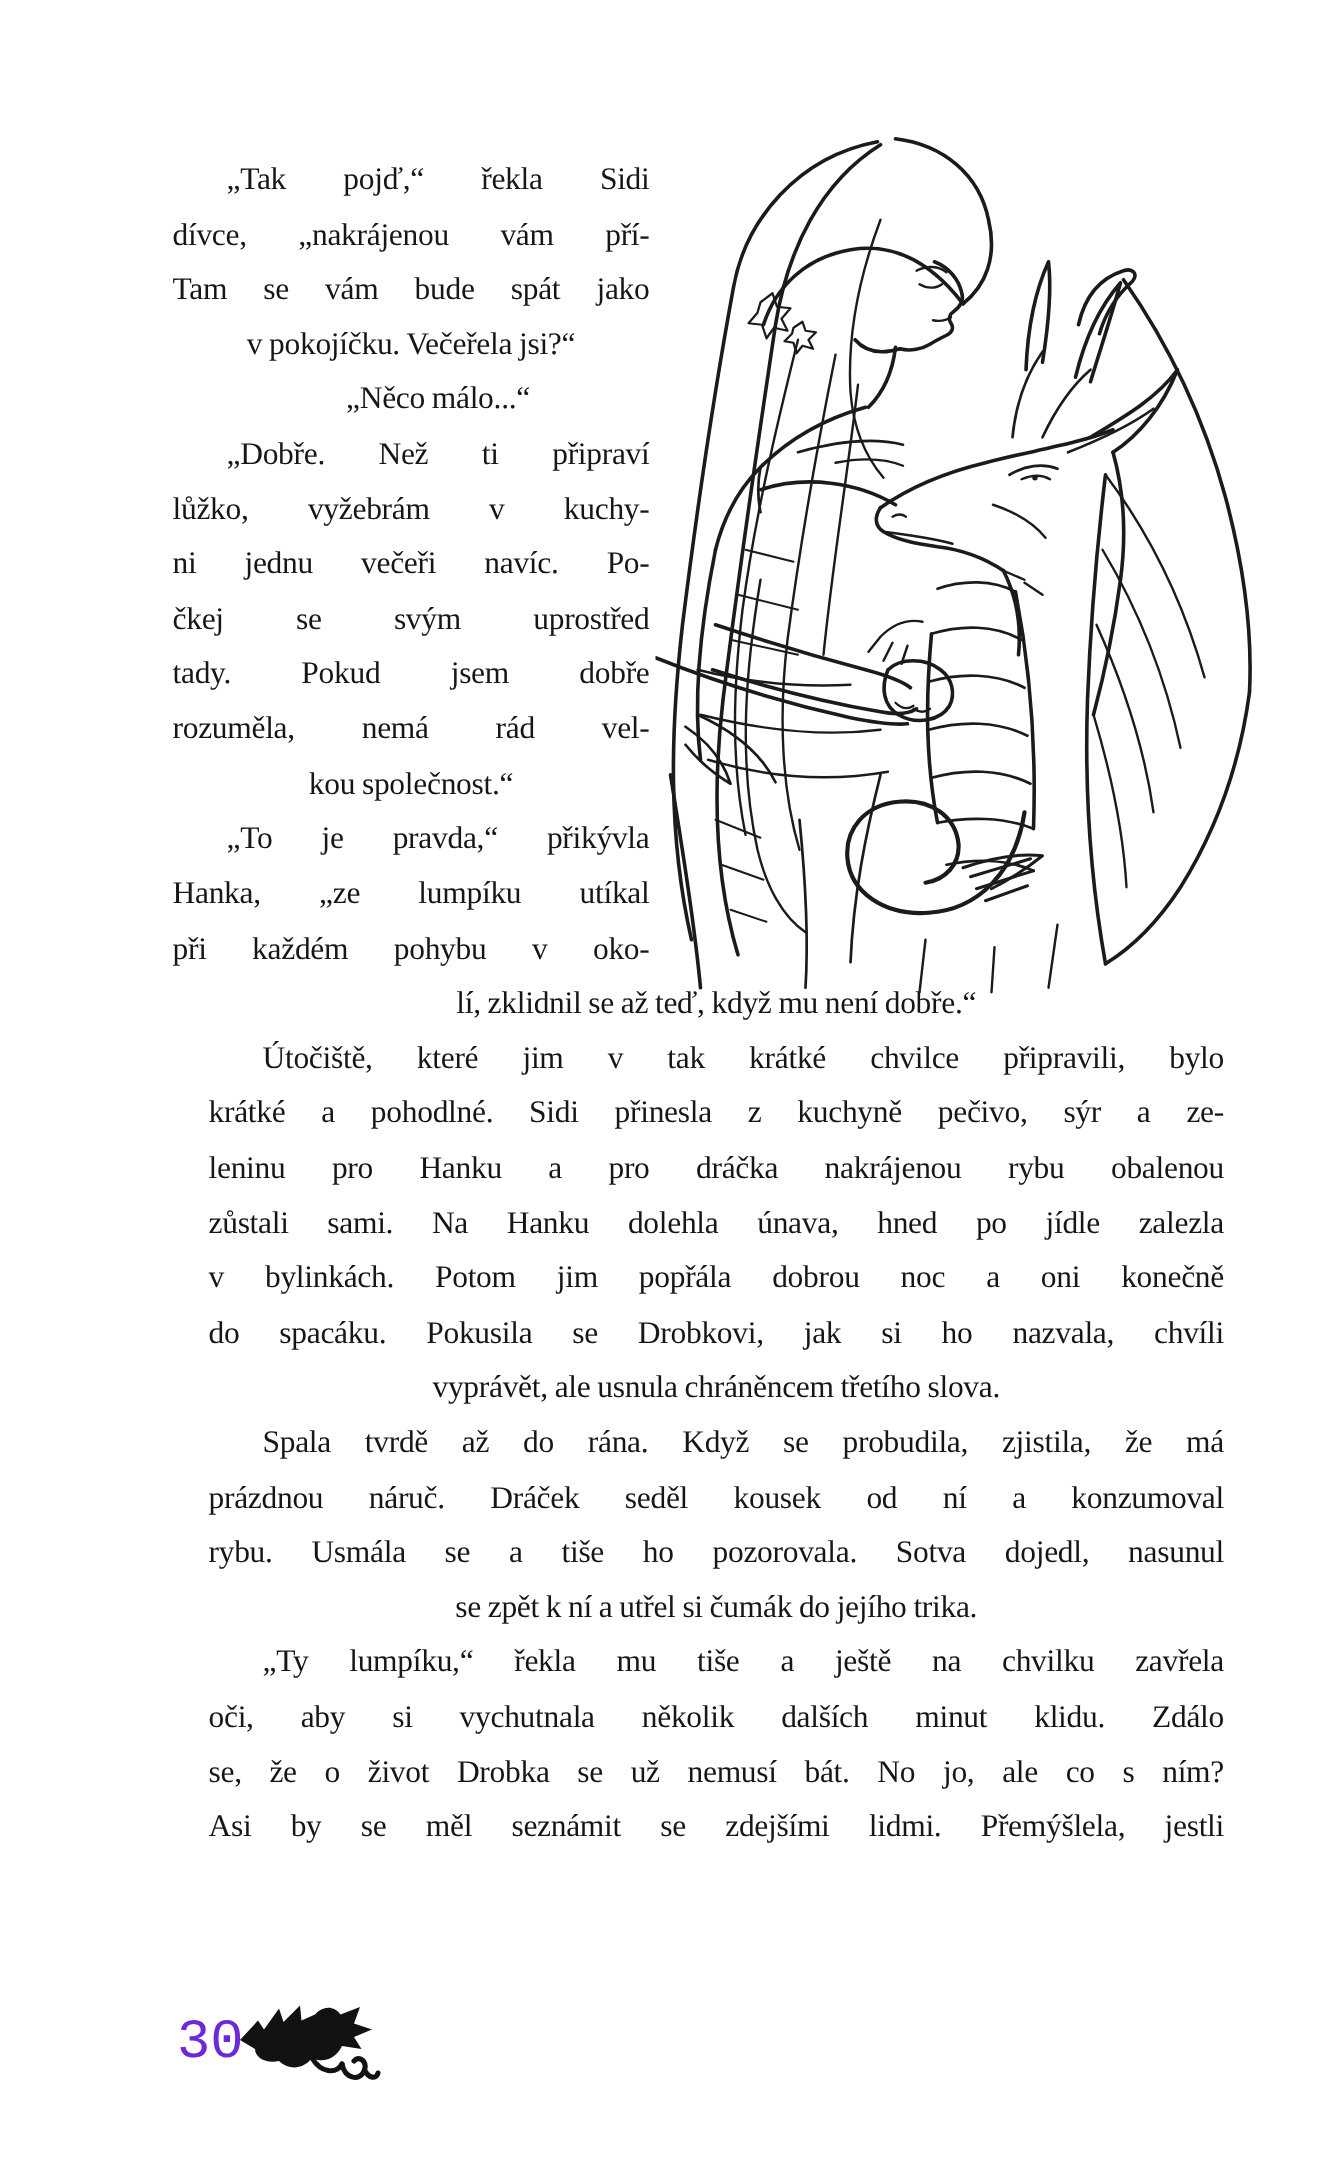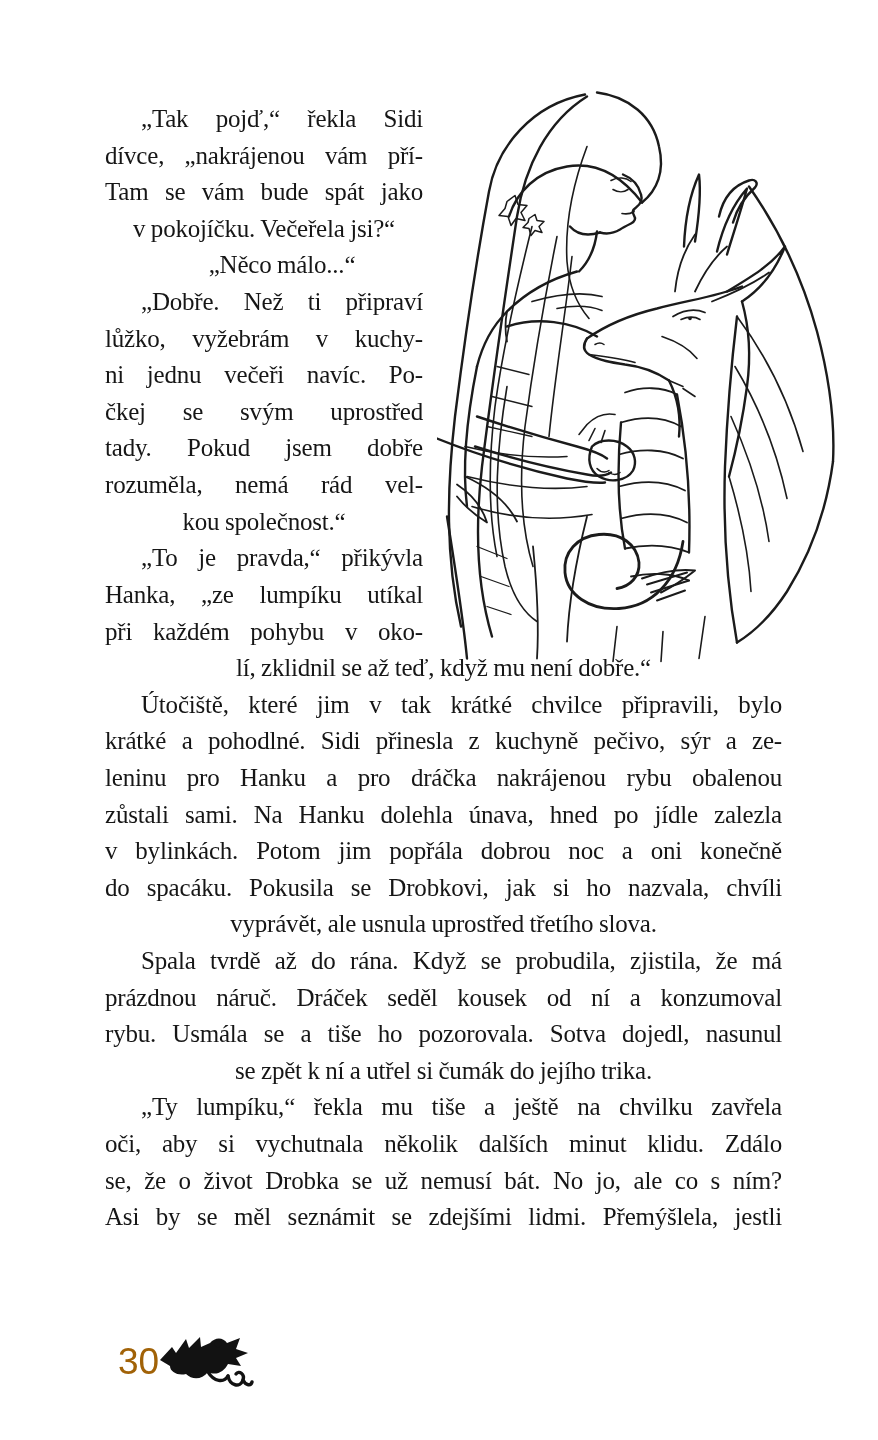--- a/index.html
+++ b/index.html
@@ -3,36 +3,36 @@
 <meta charset="utf-8">
 <style>
   html,body{margin:0;padding:0;}
   body{width:878px;height:1440px;background:#e9e9e9;}
   .page{
     position:relative;width:878px;height:1440px;background:#ffffff;
     font-family:"Liberation Serif","DejaVu Serif",serif;
     color:#161616;overflow:hidden;
   }
   .text-col{
-    position:absolute;left:105px;top:101px;width:677px;
-    font-size:25px;line-height:36.62px;letter-spacing:-0.2px;word-spacing:-0.5px;
+    position:absolute;left:115px;top:101px;width:677px;
+    font-size:21px;line-height:36.62px;letter-spacing:-0.2px;word-spacing:-0.5px;
   }
   .line{height:36.62px;overflow:hidden;}
   .n{width:318px;}          
-  .f{width:677px;}          
+  .f{width:677px;margin-left:24px;}          
   .j{text-align:justify;text-align-last:justify;}
   .e{text-align:center;}      
   .ind{text-indent:36px;}   
   .illustration{
     position:absolute;left:437px;top:85px;width:401px;height:578px;
   }
   .footer{position:absolute;left:118px;top:1328px;width:200px;height:80px;}
   .page-number{
     position:absolute;left:0;top:14px;font-size:37px;line-height:40px;
-    font-family:Liberation Sans, sans-serif;color:#a16207;
+    font-family:Liberation Mono, monospace;color:#6d28d9;
   }
   .ornament{position:absolute;left:40px;top:0;width:96px;height:66px;}
   svg{display:block;}
 </style>
 </head>
 <body>
 
 <div class="page">
 
   <div class="text-col">
@@ -52,21 +52,21 @@
     <div class="line n j">Hanka, „ze lumpíku utíkal</div>
     <div class="line n j">při každém pohybu v oko-</div>
 
     <div class="line f e">lí, zklidnil se až teď, když mu není dobře.“</div>
     <div class="line f j ind">Útočiště, které jim v tak krátké chvilce připravili, bylo</div>
     <div class="line f j">krátké a pohodlné. Sidi přinesla z kuchyně pečivo, sýr a ze-</div>
     <div class="line f j">leninu pro Hanku a pro dráčka nakrájenou rybu obalenou</div>
     <div class="line f j">zůstali sami. Na Hanku dolehla únava, hned po jídle zalezla</div>
     <div class="line f j">v bylinkách. Potom jim popřála dobrou noc a oni konečně</div>
     <div class="line f j">do spacáku. Pokusila se Drobkovi, jak si ho nazvala, chvíli</div>
-    <div class="line f e">vyprávět, ale usnula uprostřed třetího slova.</div>
+    <div class="line f e">vyprávět, ale usnula chráněncem třetího slova.</div>
     <div class="line f j ind">Spala tvrdě až do rána. Když se probudila, zjistila, že má</div>
     <div class="line f j">prázdnou náruč. Dráček seděl kousek od ní a konzumoval</div>
     <div class="line f j">rybu. Usmála se a tiše ho pozorovala. Sotva dojedl, nasunul</div>
     <div class="line f e">se zpět k ní a utřel si čumák do jejího trika.</div>
     <div class="line f j ind">„Ty lumpíku,“ řekla mu tiše a ještě na chvilku zavřela</div>
     <div class="line f j">oči, aby si vychutnala několik dalších minut klidu. Zdálo</div>
     <div class="line f j">se, že o život Drobka se už nemusí bát. No jo, ale co s ním?</div>
     <div class="line f j">Asi by se měl seznámit se zdejšími lidmi. Přemýšlela, jestli</div>
   </div>
 

